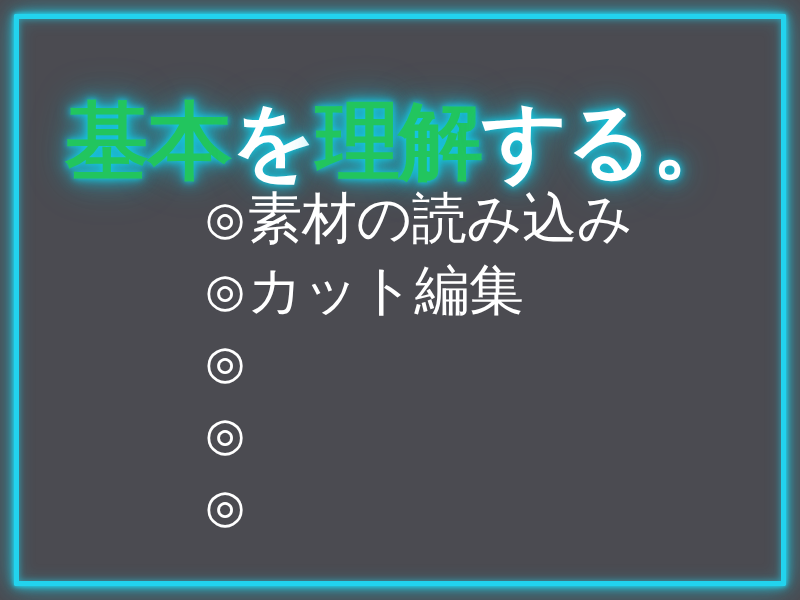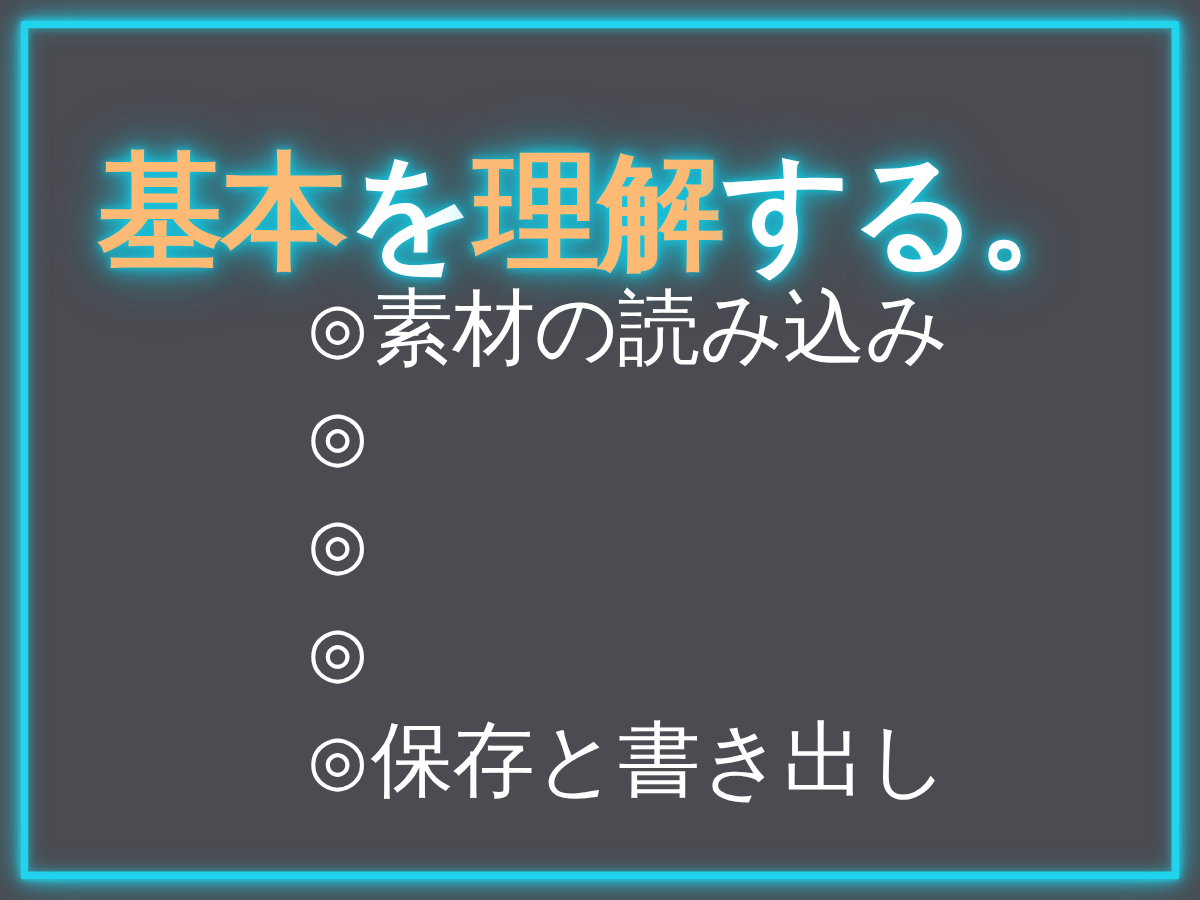--- a/index.html
+++ b/index.html
@@ -56,21 +56,21 @@
     line-height: 1.06;
     font-weight: 700;
     letter-spacing: -1px;
     white-space: nowrap;
     font-family: "DejaVu Serif", "Liberation Serif", serif;
   }
   #title .seg {
     display: inline;
   }
   #title .seg.kanji {
-    color: #fdba74;
+    color: #22c55e;
     text-shadow:
       0 0 6px #14c6e0,
       0 0 14px rgba(22, 200, 226, 0.95),
       0 0 26px rgba(22, 200, 226, 0.70),
       0 0 44px rgba(22, 200, 226, 0.40);
   }
   #title .seg.kana {
     color: #ffffff;
     text-shadow:
       0 0 6px #14c6e0,
@@ -125,30 +125,30 @@
 
   <div id="bullet-list">
 
     <div class="bullet-row">
       <span class="bullet-mark">◎</span>
       <span class="bullet-text">素材の読み込み</span>
     </div>
 
     <div class="bullet-row">
       <span class="bullet-mark">◎</span>
+      <span class="bullet-text">カット編集</span>
     </div>
 
     <div class="bullet-row">
       <span class="bullet-mark">◎</span>
     </div>
 
     <div class="bullet-row">
       <span class="bullet-mark">◎</span>
     </div>
 
     <div class="bullet-row">
       <span class="bullet-mark">◎</span>
-      <span class="bullet-text">保存と書き出し</span>
     </div>
 
   </div>
 
 </div>
 
 </body></html>

